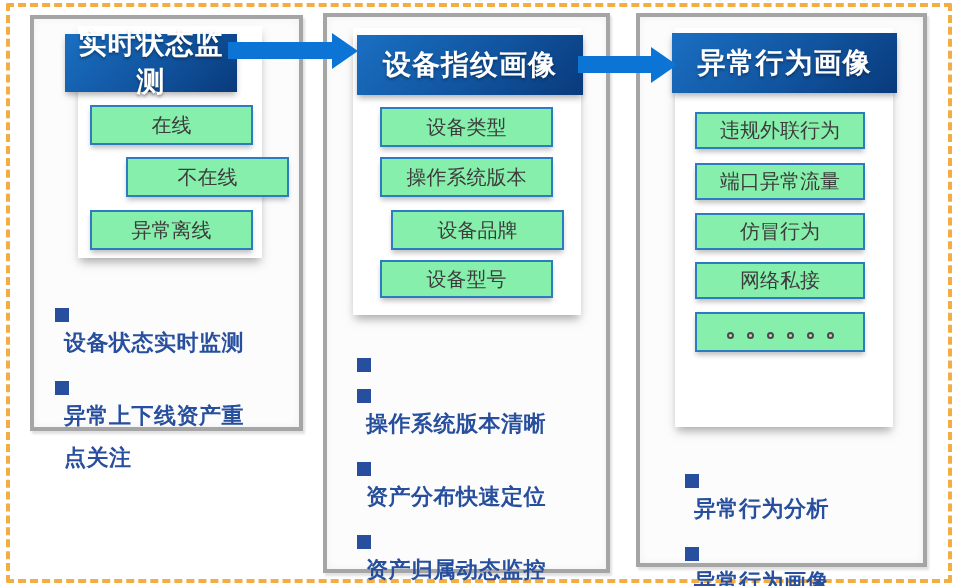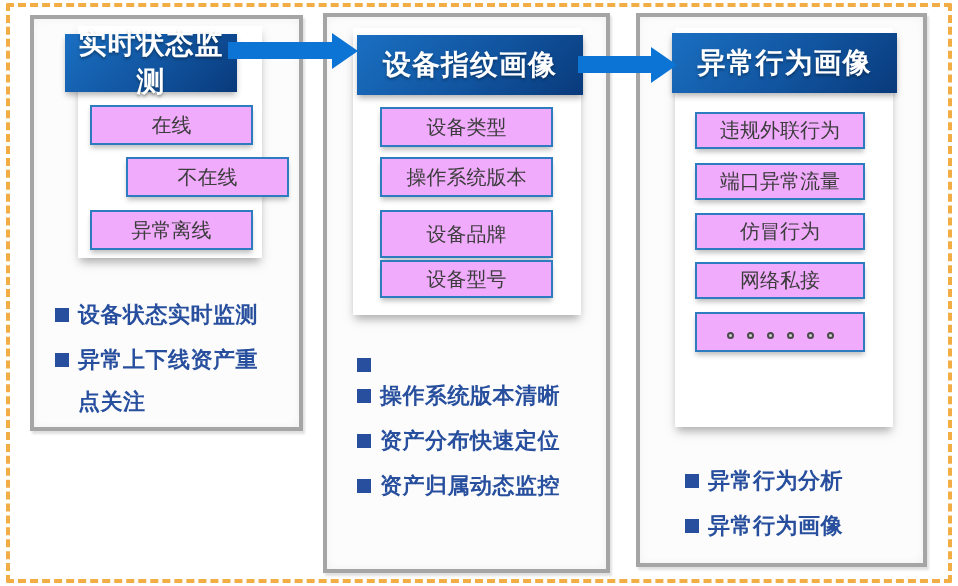--- a/index.html
+++ b/index.html
@@ -8,25 +8,25 @@
   .frame{position:absolute;left:6px;top:3px;width:938px;height:572px;
          border:4px dashed #f3ad45;border-radius:2px;}
   .panel{position:absolute;background:#fcfcfc;border:4px solid #a5a5a5;
          box-sizing:border-box;box-shadow:2px 3px 2px rgba(0,0,0,0.12),inset 0 0 8px rgba(0,0,0,0.05);}
   .card{position:absolute;background:#ffffff;
         box-shadow:0 6px 9px -2px rgba(90,90,90,0.5);}
   .hdr{position:absolute;background:linear-gradient(135deg,#1a6fc2 0%,#11549f 55%,#093a7b 100%);
        color:#ffffff;font-weight:bold;font-size:28px;text-align:center;
        display:flex;align-items:center;justify-content:center;letter-spacing:1px;
        text-shadow:0 2px 3px rgba(0,0,0,0.35);box-shadow:0 4px 6px -1px rgba(0,0,0,0.30);z-index:3;}
-  .wbox{position:absolute;background:#f0abfc;border:2px solid #2e7cc0;box-sizing:border-box;
+  .wbox{position:absolute;background:#86efac;border:2px solid #2e7cc0;box-sizing:border-box;
         color:#3d3d3d;font-size:20px;text-align:center;display:flex;align-items:center;
         justify-content:center;box-shadow:0 4px 5px -1px rgba(0,0,0,0.25);z-index:3;}
   .bullets{position:absolute;z-index:3;}
-  .bullet{display:flex;align-items:flex-start;margin-bottom:3px;}
+  .bullet{display:flex;align-items:flex-start;margin-bottom:3px;flex-direction:column;}
   .bsq{flex:0 0 auto;width:14px;height:14px;background:#274f9e;margin-top:14px;}
   .btxt{color:#274f9e;font-weight:bold;font-size:22px;line-height:42px;margin-left:9px;
         letter-spacing:0.5px;}
   .arrow{position:absolute;z-index:10;}
   .shaft{position:absolute;background:#0b74d4;}
   .tri{position:absolute;width:0;height:0;border-style:solid;border-color:transparent;
        border-left-color:#0b74d4;border-top-width:18px;border-bottom-width:18px;
        border-left-width:26px;border-right-width:0;}
   .dotsrow{display:flex;align-items:center;justify-content:center;gap:13px;width:100%;height:100%;
            padding-top:6px;box-sizing:border-box;}
@@ -55,21 +55,21 @@
         <span class="btxt" style="max-width:190px;">异常上下线资产重点关注</span>
       </div>
     </div>
   </div>
 
   <div class="panel" style="left:323px;top:13px;width:287px;height:560px;">
     <div class="card" style="left:26px;top:11px;width:228px;height:287px;"></div>
     <div class="hdr" style="left:30px;top:18px;width:226px;height:60px;">设备指纹画像</div>
     <div class="wbox" style="left:53px;top:90px;width:173px;height:40px;">设备类型</div>
     <div class="wbox" style="left:53px;top:140px;width:173px;height:40px;">操作系统版本</div>
-    <div class="wbox" style="left:53px;top:193px;width:173px;height:48px;">设备品牌</div>
+    <div class="wbox" style="left:64px;top:193px;width:173px;height:40px;">设备品牌</div>
     <div class="wbox" style="left:53px;top:243px;width:173px;height:38px;">设备型号</div>
     <div class="bullets" style="left:30px;top:327px;width:245px;">
       <div class="bullet">
         <span class="bsq"></span>
       </div>
       <div class="bullet">
         <span class="bsq"></span>
         <span class="btxt">操作系统版本清晰</span>
       </div>
       <div class="bullet">

